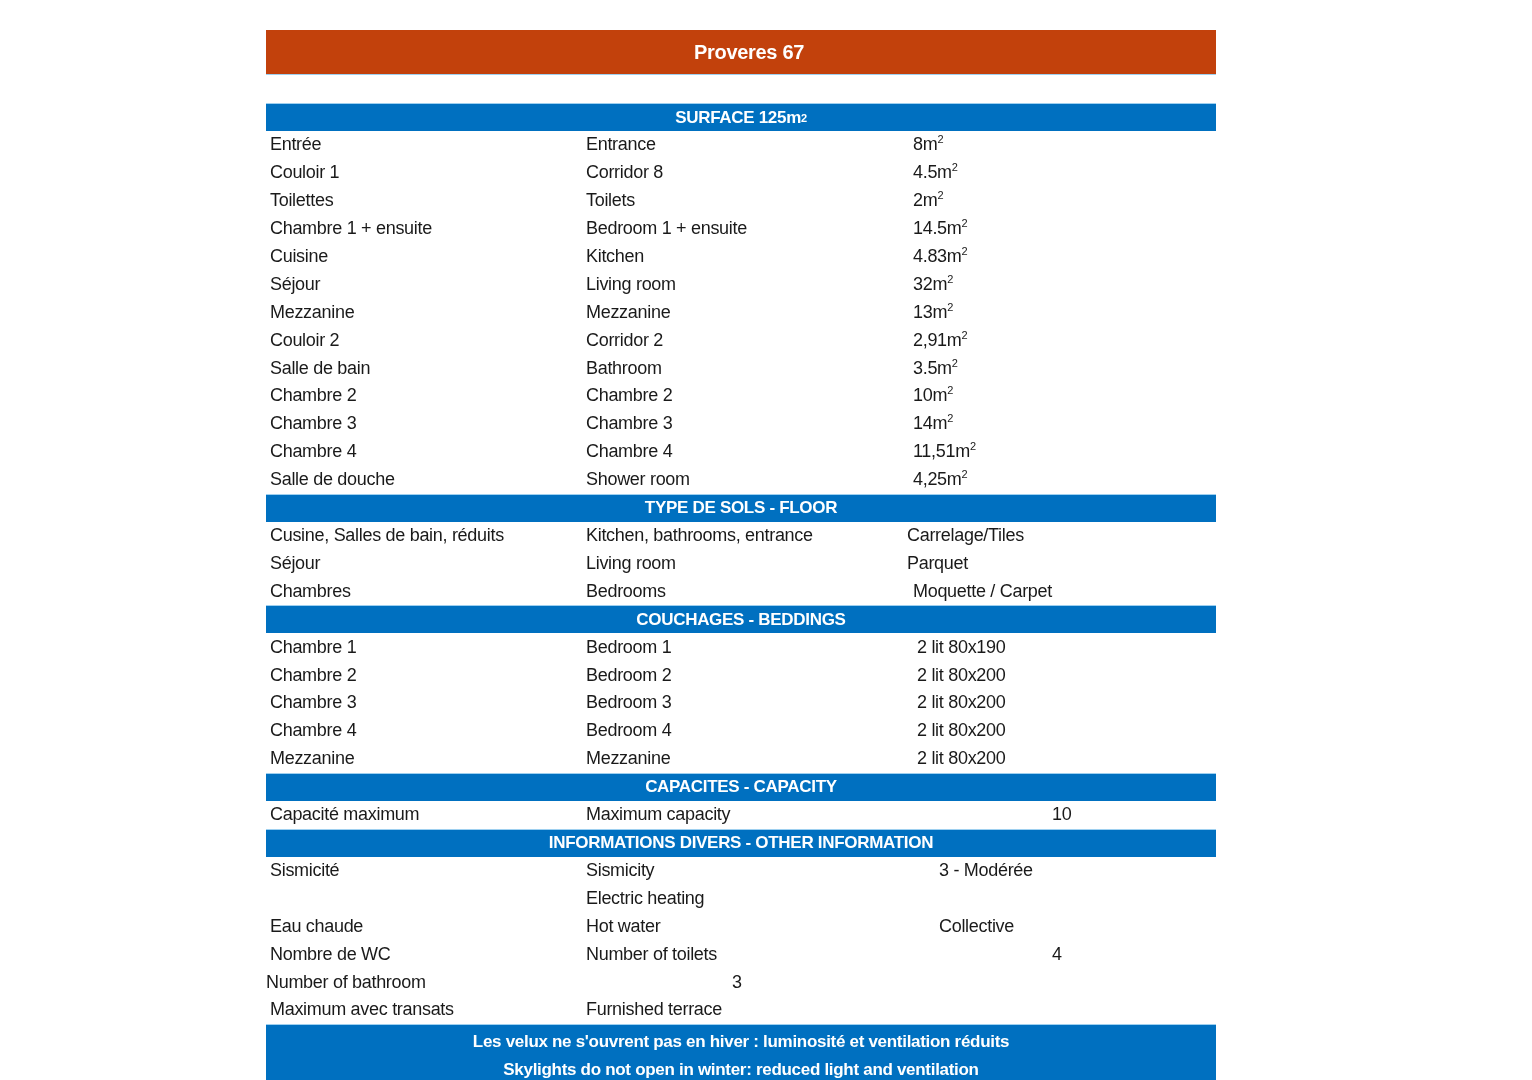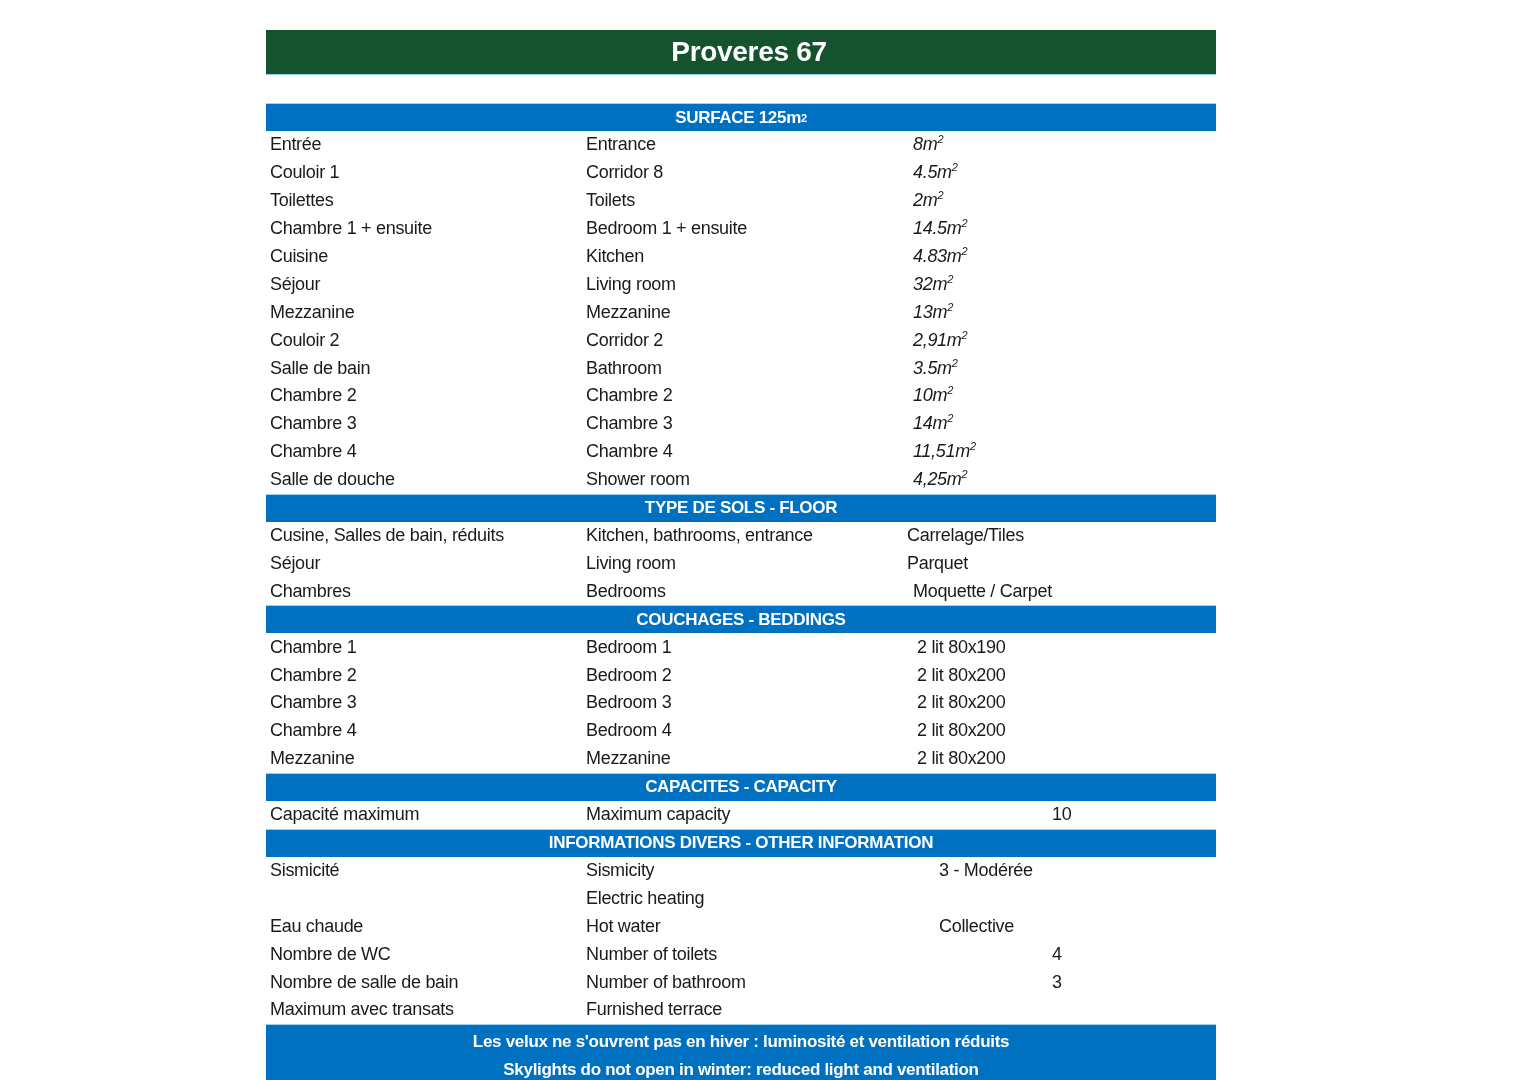--- a/index.html
+++ b/index.html
@@ -16,25 +16,25 @@
       overflow: hidden;
     }
     .sheet {
       position: absolute;
       left: 266px;
       top: 30px;
       width: 950px;
     }
     .title-bar {
       height: 44px;
-      background: #14532d;
+      background: #c2410c;
       border-bottom: 1px solid #9ed0f0;
       color: #ffffff;
       font-weight: bold;
-      font-size: 28px;
+      font-size: 20px;
       display: flex;
       align-items: center;
       justify-content: center;
       letter-spacing: -0.3px;
       padding-left: 16px;
     }
     .spacer {
       height: 28px;
     }
     .section-head {
@@ -66,21 +66,20 @@
       padding-left: 0px;
       white-space: nowrap;
     }
     .c3 {
       flex: 1;
       white-space: nowrap;
     }
     .c3.surf {
       padding-left: 11px;
       font-family: "Liberation Sans", sans-serif;
-      font-style: italic;
     }
     .c3.floor { padding-left: 5px; }
     .c3.floor.ind { padding-left: 11px; }
     .c3.bed { padding-left: 15px; }
     .c3.num {
       padding-left: 150px;
     }
     .c3.text { padding-left: 5px; margin-left: 32px; }
     .sup {
       font-size: 11px;
@@ -255,21 +254,20 @@
         <div class="c1"><span>Eau chaude</span></div>
         <div class="c2"><span>Hot water</span></div>
         <div class="c3 text"><span>Collective</span></div>
       </div>
       <div class="row">
         <div class="c1"><span>Nombre de WC</span></div>
         <div class="c2"><span>Number of toilets</span></div>
         <div class="c3 num"><span>4</span></div>
       </div>
       <div class="row">
-        <div class="c1"><span>Nombre de salle de bain</span></div>
         <div class="c2"><span>Number of bathroom</span></div>
         <div class="c3 num"><span>3</span></div>
       </div>
       <div class="row">
         <div class="c1"><span>Maximum avec transats</span></div>
         <div class="c2"><span>Furnished terrace</span></div>
         <div class="c3 text"><span></span></div>
       </div>
     </div>
 

